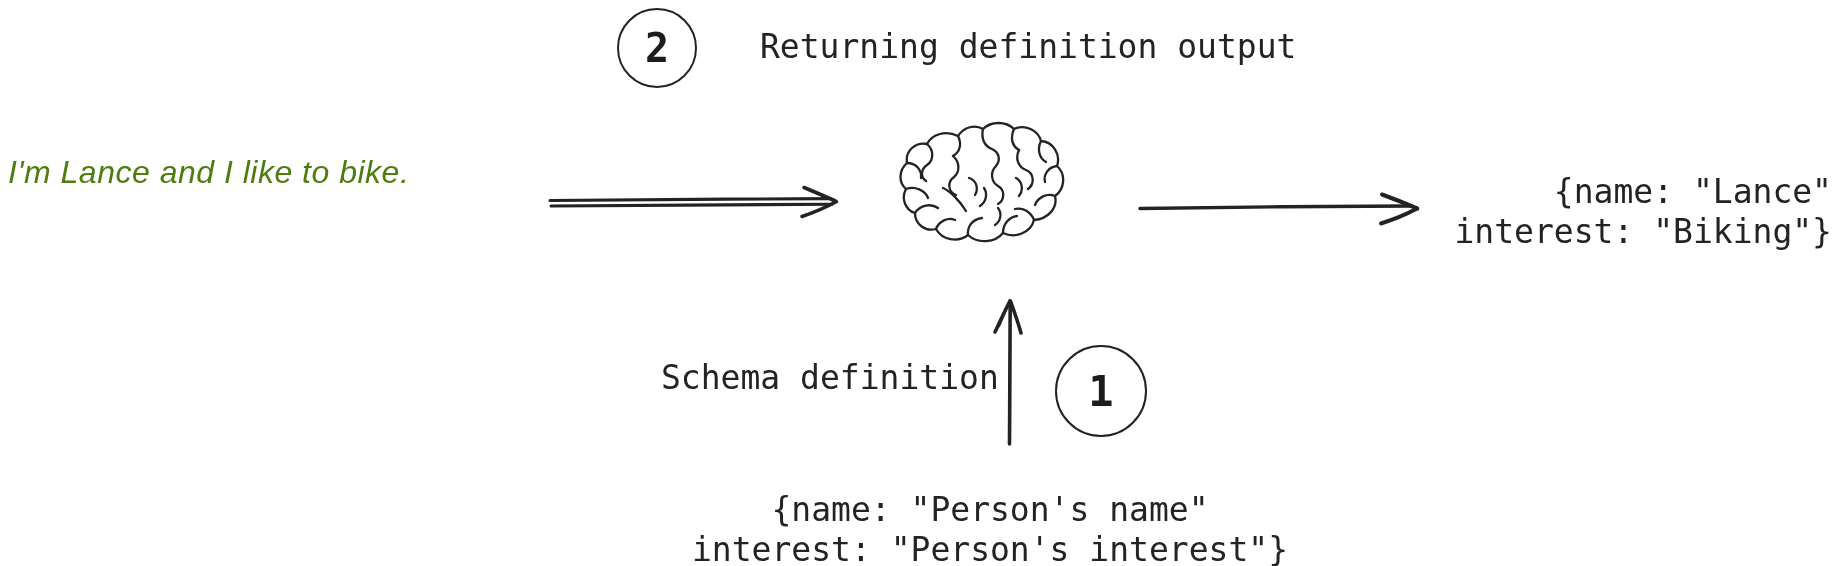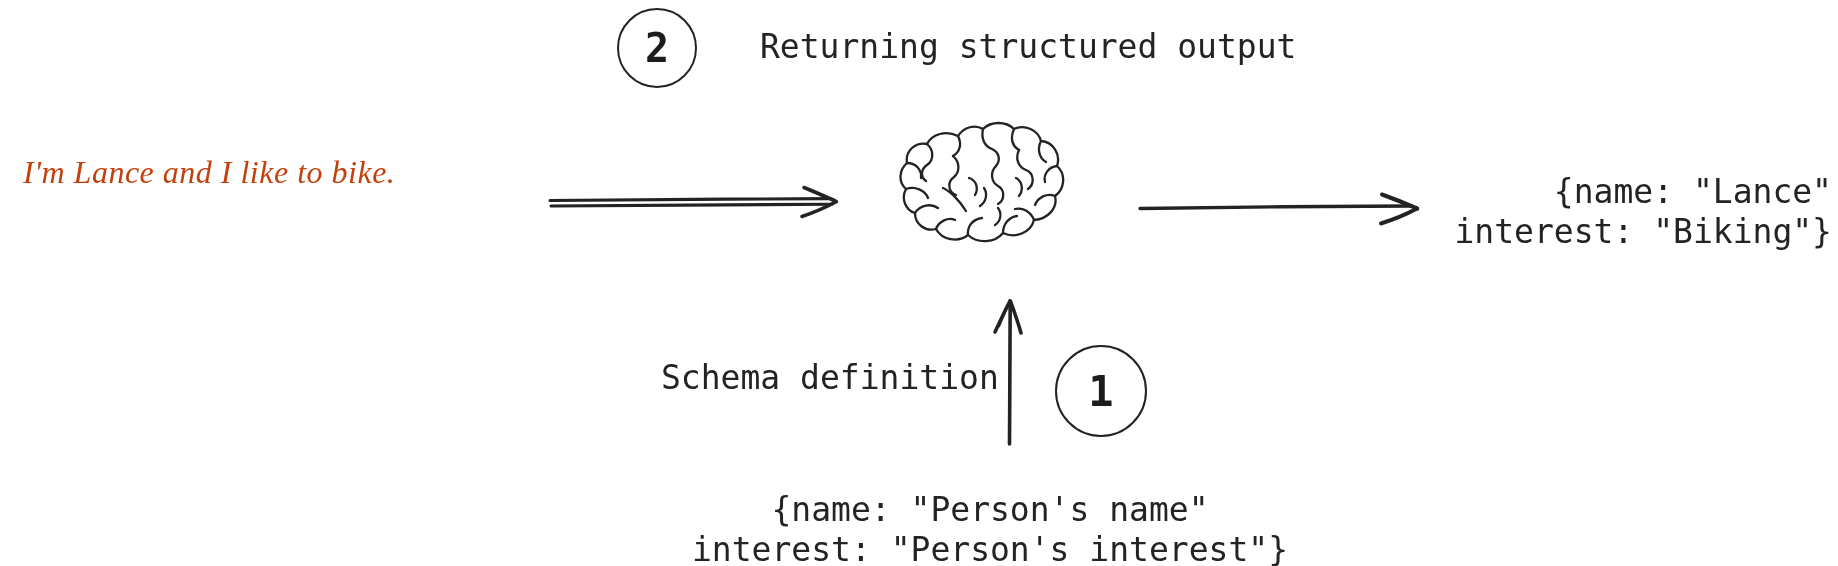--- a/index.html
+++ b/index.html
@@ -22,28 +22,27 @@
   .mono {
     font-family: "DejaVu Sans Mono", "Liberation Mono", monospace;
     color: #232323;
     font-size: 32px;
     line-height: 40px;
     white-space: pre;
     letter-spacing: 0px;
   }
 
   .hand {
-    font-family: Liberation Serif, serif;
-    color: #c2410c;
+    font-family: Liberation Sans, sans-serif;
+    color: #4d7c0f;
     font-size: 31px;
     font-style: italic;
     line-height: 40px;
     white-space: pre;
     letter-spacing: 0.5px;
-    margin-left: 15px;
   }
 
   
   .badge {
     display: flex;
     align-items: center;
     justify-content: center;
     border: 2.5px solid #232323;
     border-radius: 50%;
     color: #1c1c1c;
@@ -61,21 +60,21 @@
 
   svg { display: block; overflow: visible; }
 </style>
 </head>
 <body>
 
 <div id="canvas">
 
   <div class="abs badge" style="left:617px; top:8px; width:80px; height:80px;">2</div>
 
-  <div class="abs mono" style="left:760px; top:27px; font-size:33px;">Returning structured output</div>
+  <div class="abs mono" style="left:760px; top:27px; font-size:33px;">Returning definition output</div>
 
   <div class="abs hand" style="left:8px; top:152px; font-size:32px;">I'm Lance and I like to bike.</div>
 
   <div class="abs" style="left:548px; top:178px; width:330px; height:50px;">
     <svg width="330" height="50" viewBox="0 0 330 50">
       <g fill="none" stroke="#232323" stroke-linecap="round" stroke-linejoin="round">
         <path d="M2,22.5 C80,21.6 190,21.0 282,20.6" stroke-width="3.1"></path>
         <path d="M3,28.0 C82,27.4 192,26.8 284,26.2" stroke-width="3.1"></path>
         <path d="M256,9.5 C268,14.5 280,19.5 288,23.4" stroke-width="3.6"></path>
         <path d="M288,23.8 C279,28.8 266,34.5 254,38.5" stroke-width="3.6"></path>

